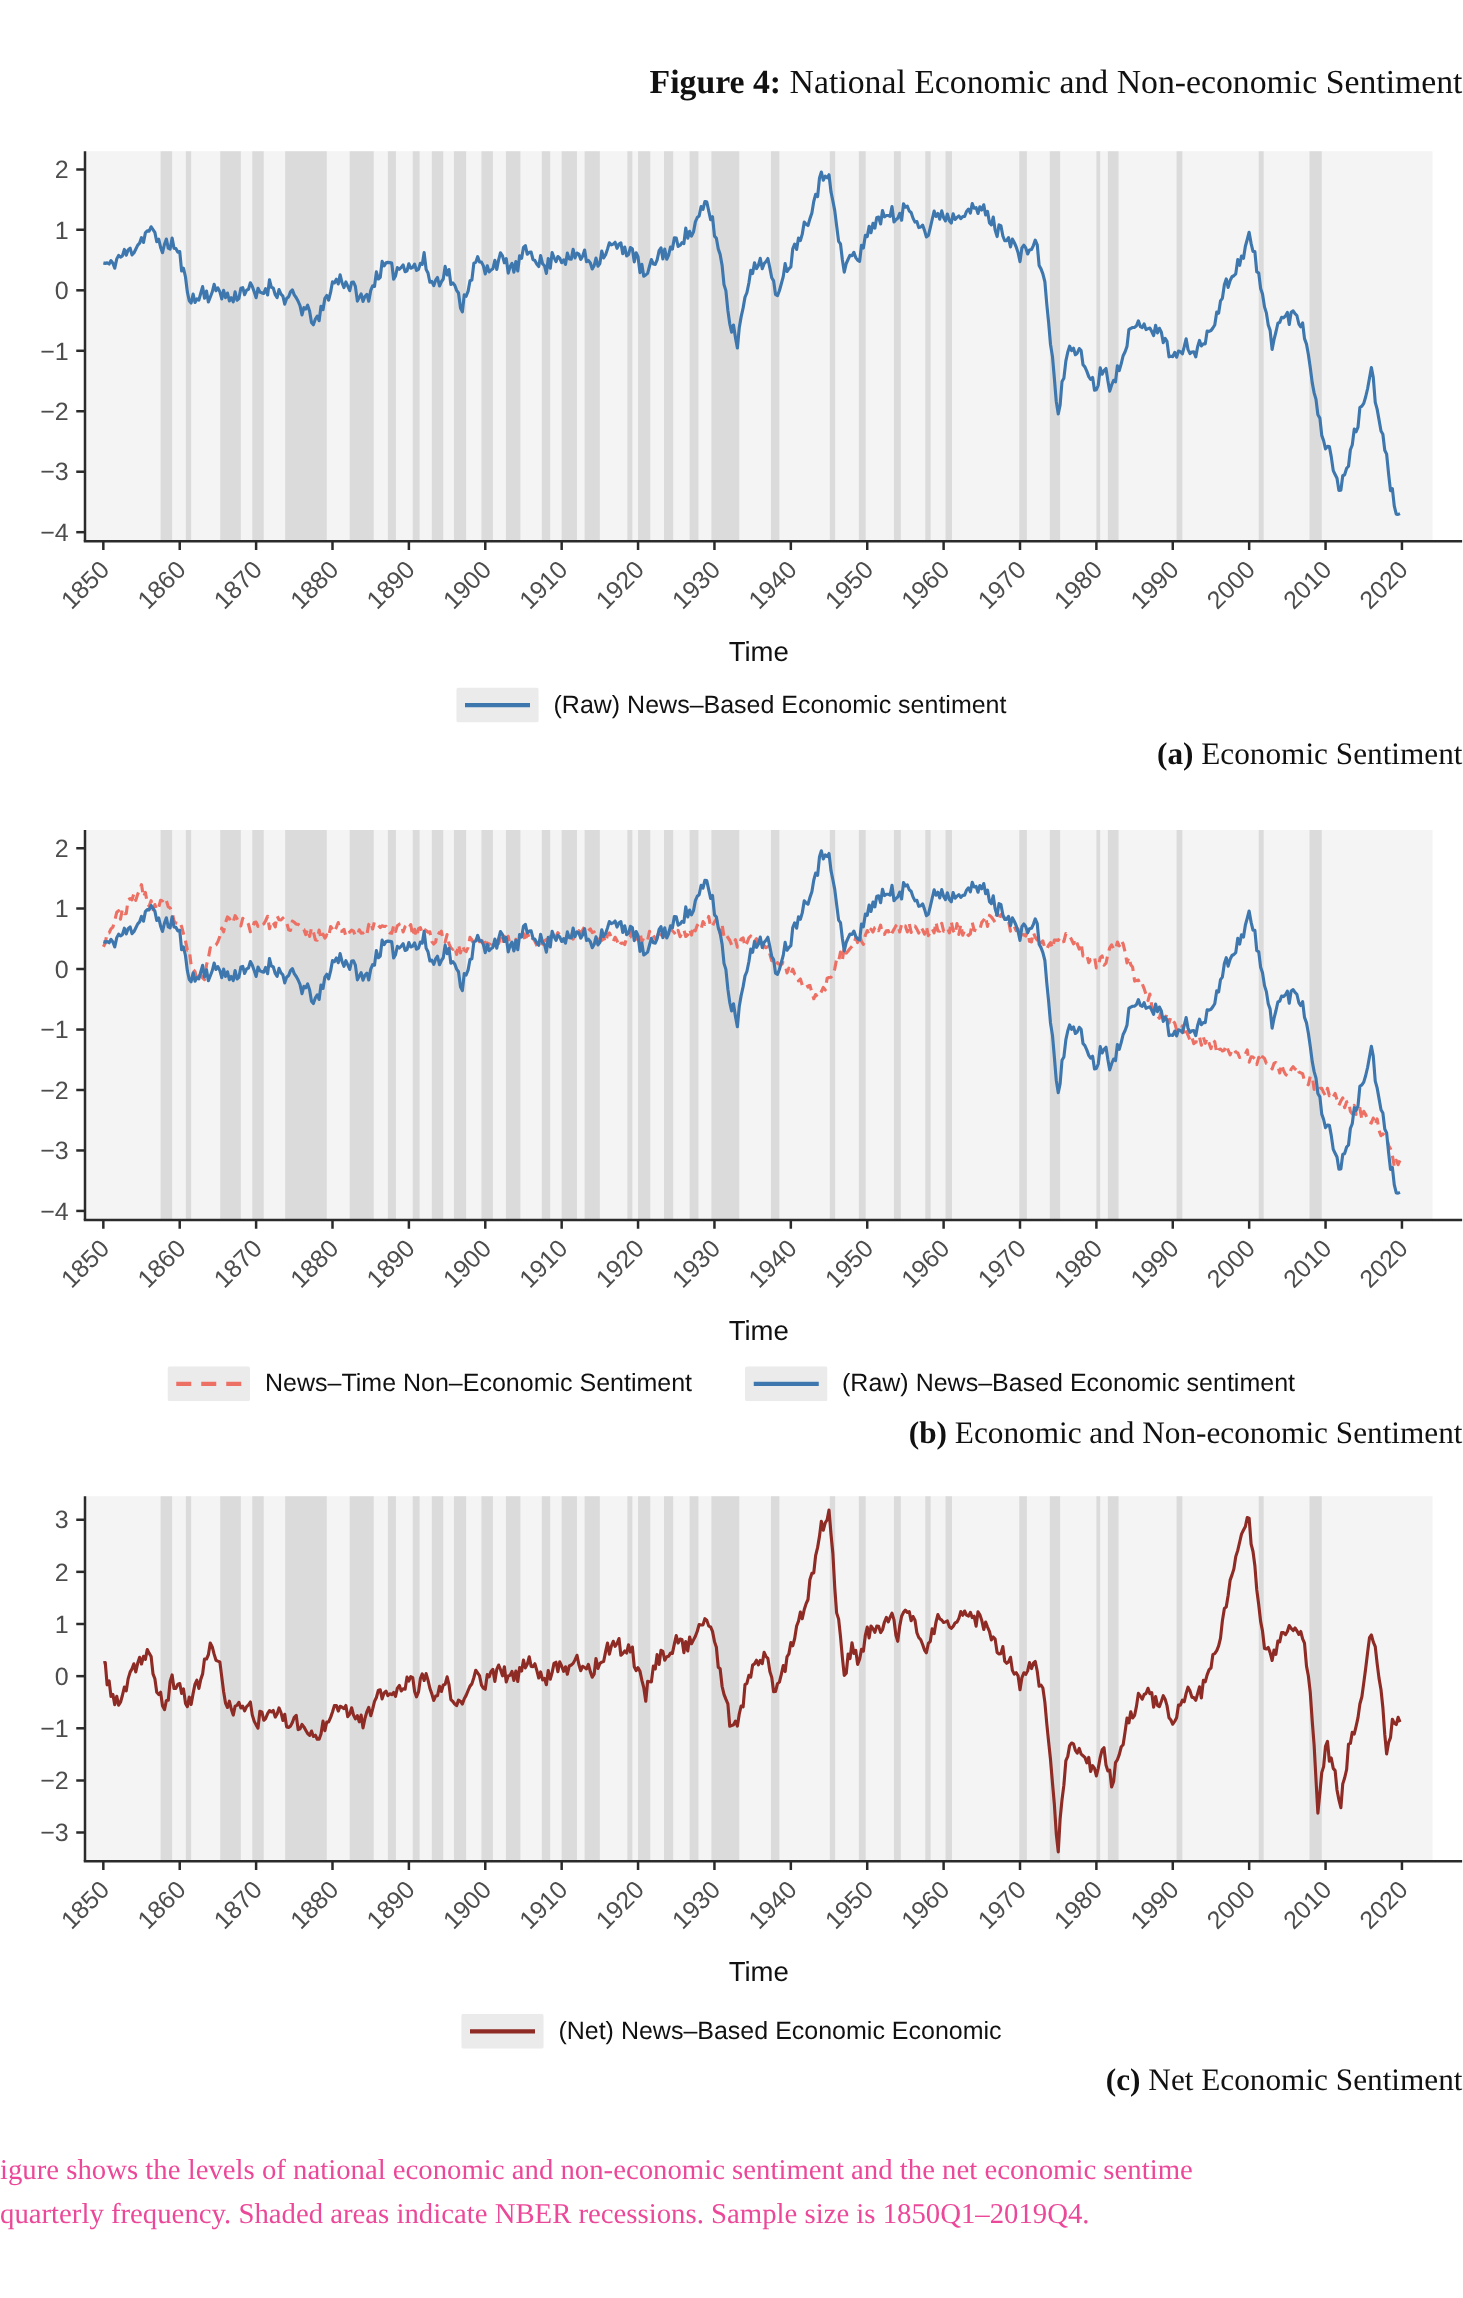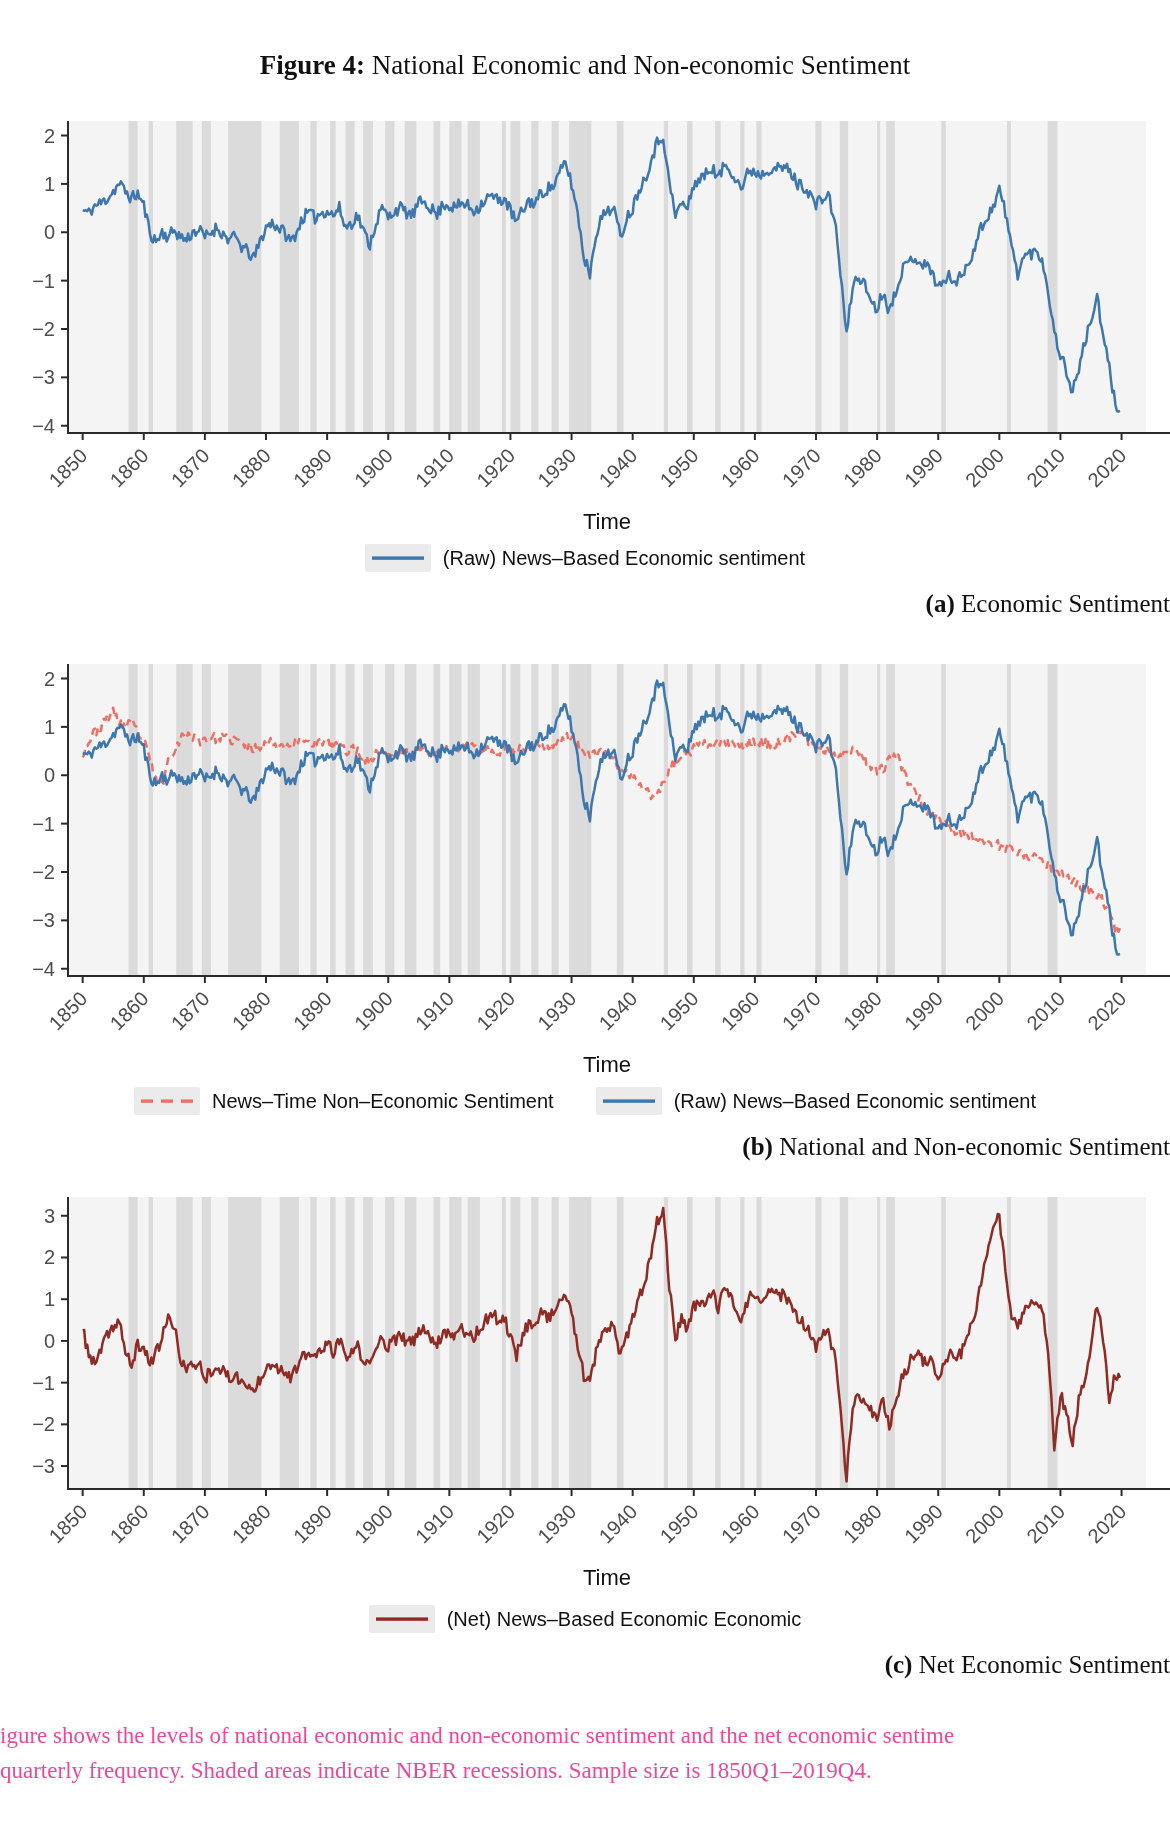--- a/index.html
+++ b/index.html
@@ -1,24 +1,24 @@
 <!DOCTYPE html>
 <html><head>
 <meta charset="utf-8">
 <style>
   html,body{margin:0;padding:0;}
   body{width:1170px;height:1838px;background:#ffffff;overflow:hidden;
        font-family:"Liberation Sans",sans-serif;color:#111;}
-  .title{padding-top:50px;text-align:center;font-family:"Liberation Serif","DejaVu Serif",serif;
+  .title{padding-top:50px;text-align:right;font-family:"Liberation Serif","DejaVu Serif",serif;
          font-size:27px;color:#111;}
   .title .bold{font-weight:bold;}
   section.chart{margin:0;padding:0;}
   #svg-a,#svg-b{display:block;margin-top:10px;}
   #svg-c{display:block;margin-top:0;}
-  .legend{display:flex;justify-content:center;align-items:center;gap:42px;height:40px;margin-top:2px;}
+  .legend{display:flex;justify-content:center;align-items:flex-end;gap:42px;height:40px;margin-top:2px;}
   .legend-entry{display:flex;align-items:center;gap:12px;}
   .legend-key{display:inline-block;}
   .legend-label{font-size:20px;color:#111;}
   .caption{text-align:right;font-family:"Liberation Serif","DejaVu Serif",serif;
            font-size:25px;margin-top:12px;height:34px;color:#111;}
   .caption .tag{font-weight:bold;}
   .footer{margin-top:34px;font-family:"Liberation Serif","DejaVu Serif",serif;
           font-size:23px;line-height:1.5;color:#ec4899;white-space:nowrap;overflow:hidden;}
   svg text{font-family:"Liberation Sans",sans-serif;}
 </style>
@@ -241,21 +241,21 @@
       <div class="legend-entry">
         <svg width="66" height="28" class="legend-key">
           <rect x="0" y="0" width="66" height="28" fill="#EBEBEB" rx="2"></rect>
           <rect x="7" y="12.4" width="52" height="3.4" fill="#3D77AE"></rect>
         </svg>
         <span class="legend-label">(Raw) News–Based Economic sentiment</span>
       </div>
     </div>
   <div class="caption">
     <span class="tag">(b)</span>
-    <span>National and Non-economic Sentiment</span>
+    <span>Economic and Non-economic Sentiment</span>
   </div>
 </section>
 
 <section class="chart">
   <svg id="svg-c" width="1170" height="430">
       <rect x="68" y="30" width="1078" height="292" fill="#F4F4F4"></rect>
       <rect x="128.5000000000005" y="30" width="9.166666666666686" height="292" fill="#DBDBDB"></rect>
       <rect x="148.6666666666669" y="30" width="4.277777777778056" height="292" fill="#DBDBDB"></rect>
       <rect x="176.16666666666688" y="30" width="16.500000000000284" height="292" fill="#DBDBDB"></rect>
       <rect x="201.83333333333383" y="30" width="9.166666666666657" height="292" fill="#DBDBDB"></rect>

